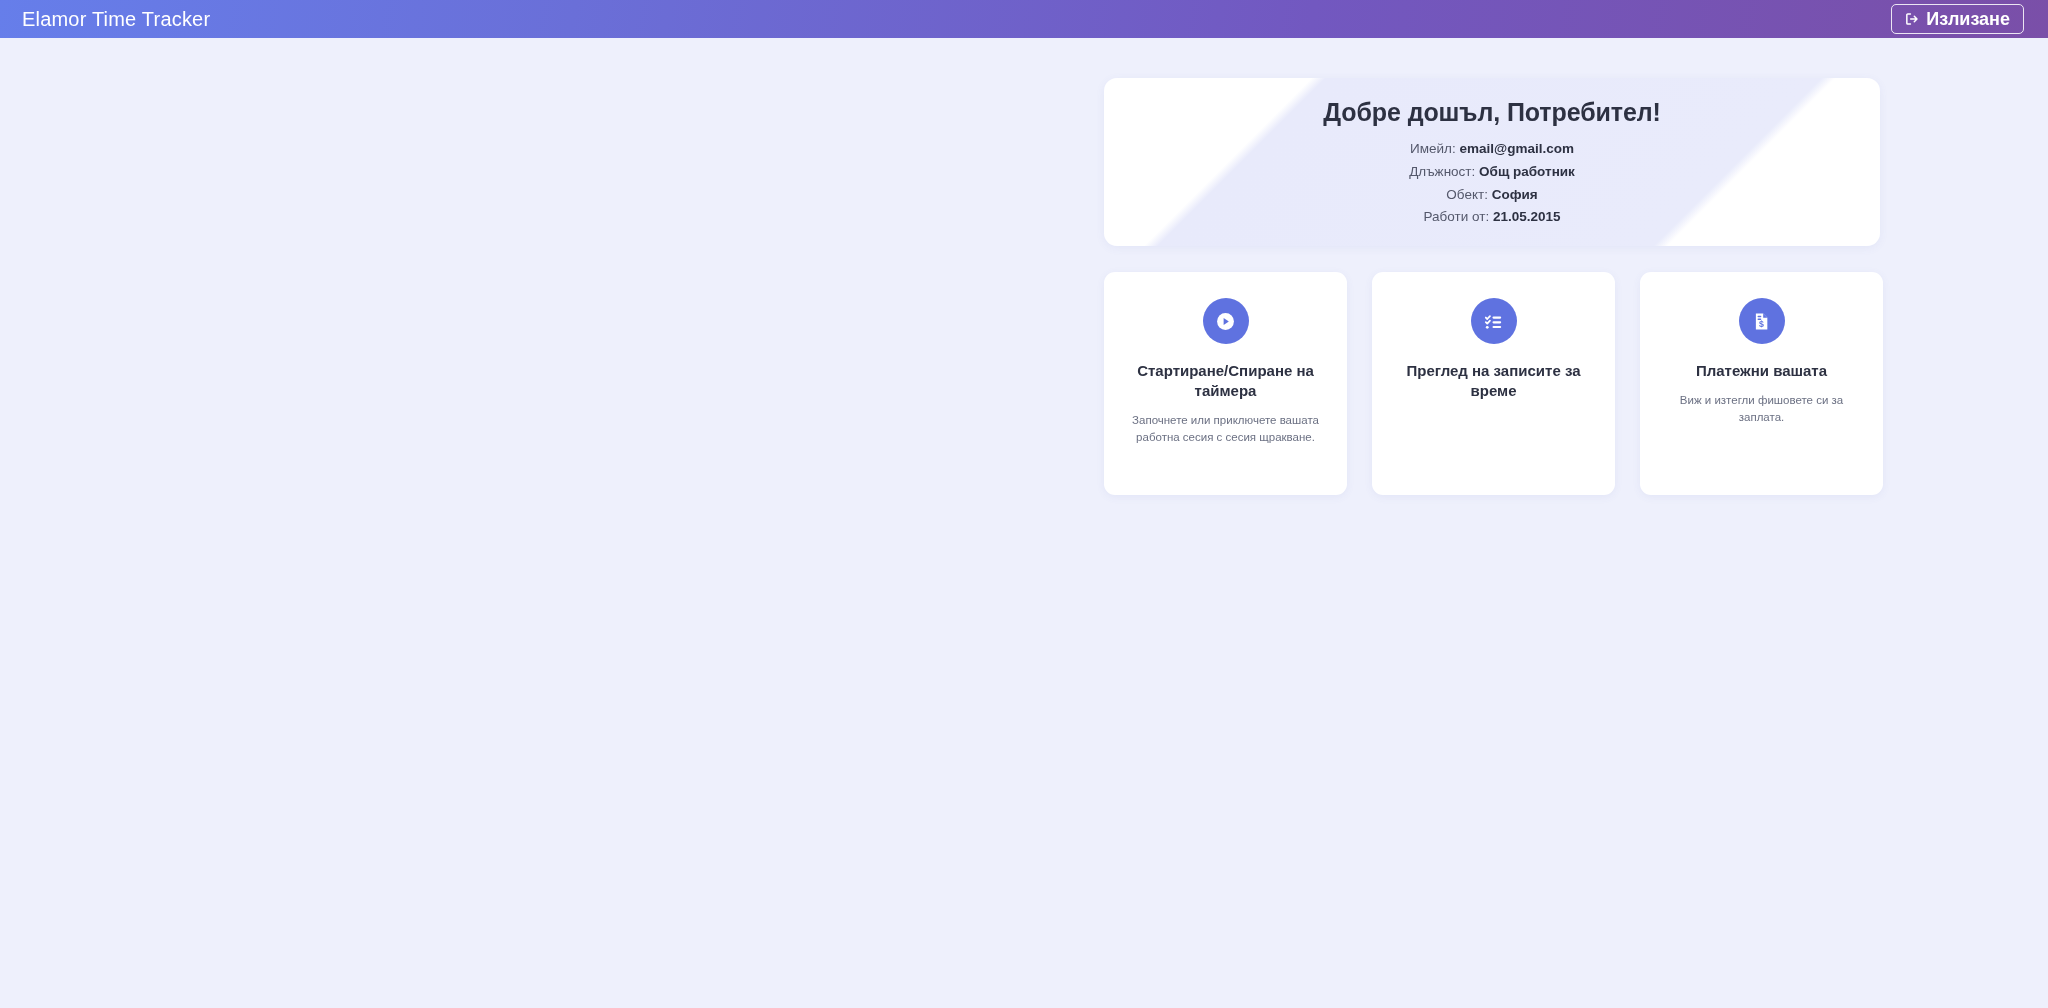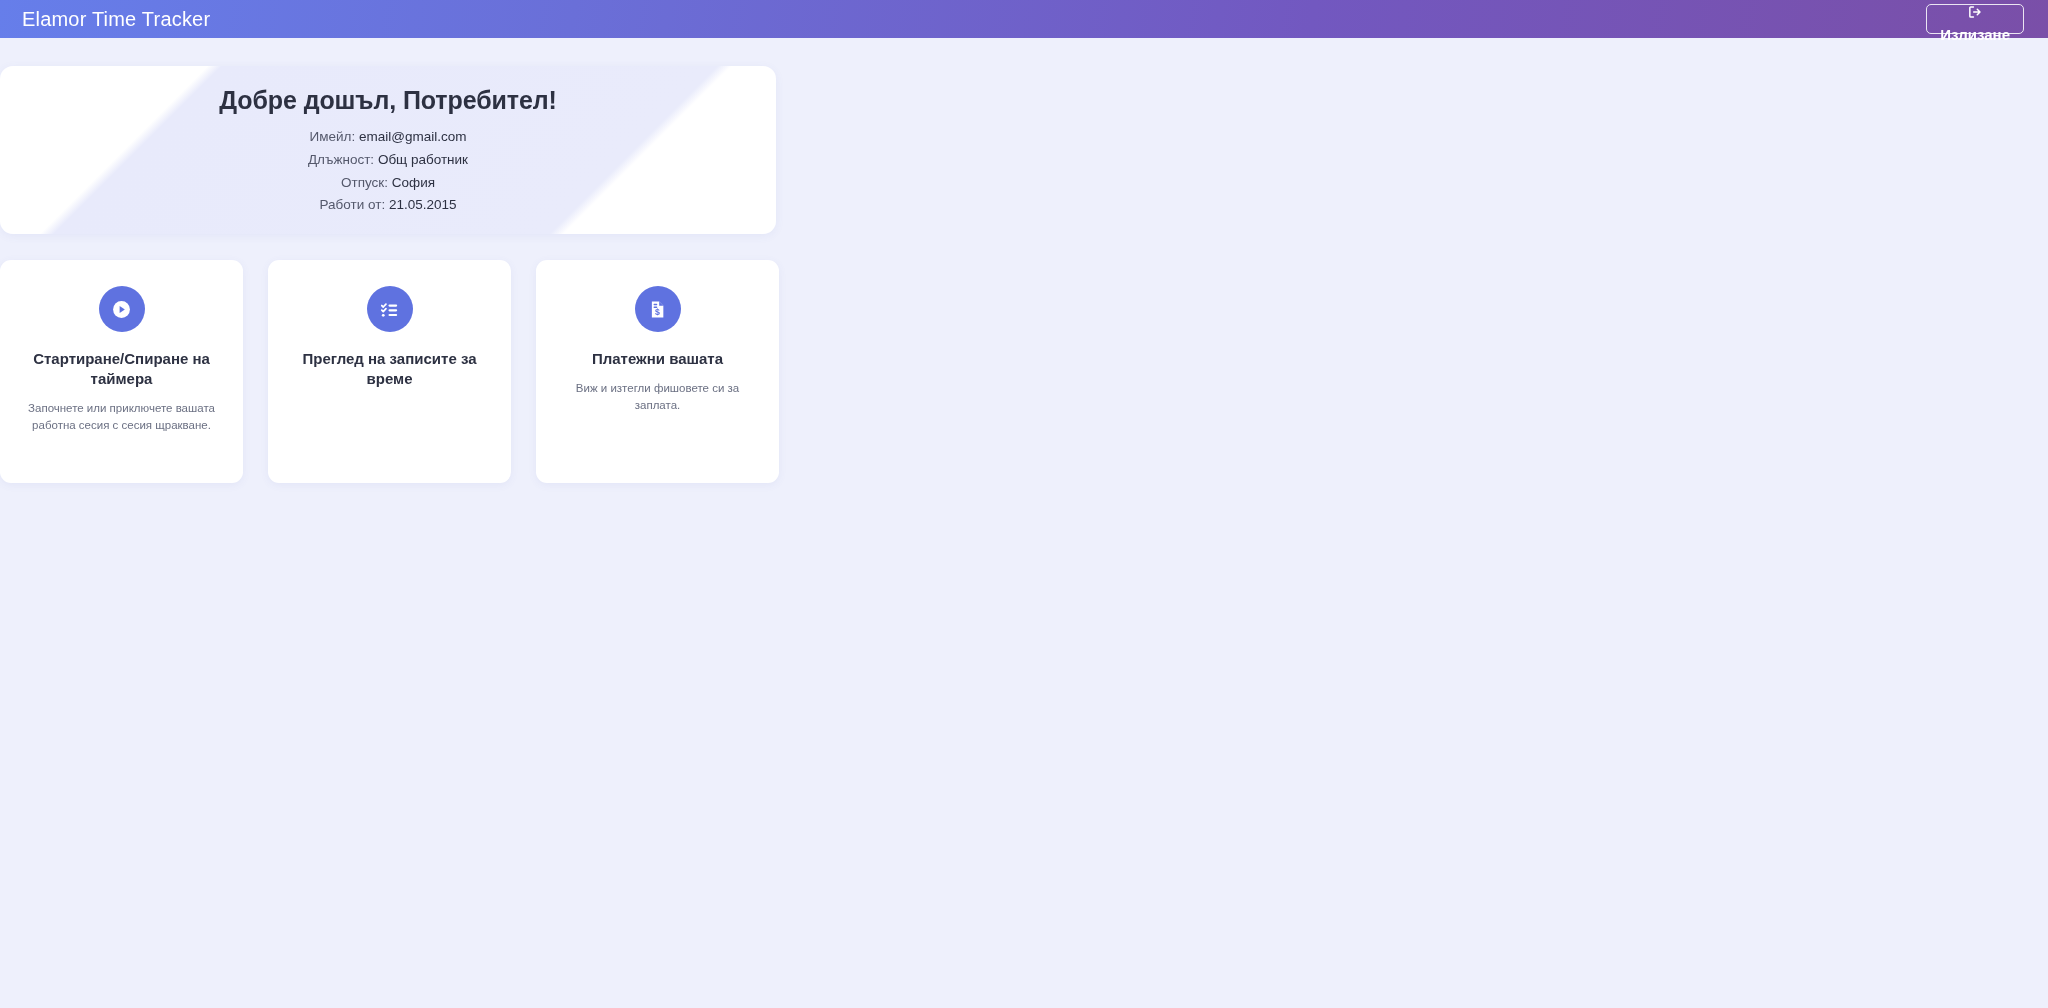--- a/index.html
+++ b/index.html
@@ -36,36 +36,35 @@
   .logout-button {
     display: flex;
     align-items: center;
     gap: 7px;
     height: 30px;
     padding: 0 13px;
     border: 1px solid rgba(255,255,255,0.85);
     border-radius: 5px;
     background: transparent;
     color: #ffffff;
-    font-size: 15px;
+    font-size: 18px;
     font-weight: 700;
     font-family: inherit;
     cursor: pointer;
     white-space: nowrap;
-    flex-direction: column;
   }
   .logout-button .icon-slot { display: flex; align-items: center; }
 
   
   .page {
     width: 1880px;
-    padding-top: 28px;
-    display: flex;
-    flex-direction: column;
-    align-items: flex-start;
+    padding-top: 40px;
+    display: flex;
+    flex-direction: column;
+    align-items: flex-end;
   }
 
   .content-column {
     width: 776px;
   }
 
   
   .welcome-card {
     position: relative;
     width: 776px;
@@ -102,21 +101,21 @@
     gap: 5px;
   }
 
   .profile-line {
     font-size: 13.5px;
     color: #54586b;
     line-height: 1.3;
     white-space: nowrap;
   }
   .profile-line .value {
-    font-weight: 400;
+    font-weight: 700;
     color: #2d3142;
   }
 
   
   .card-grid {
     margin-top: 26px;
     display: grid;
     grid-template-columns: repeat(3, 243px);
     gap: 11px 25px;
     justify-content: start;
@@ -190,21 +189,21 @@
       <div class="profile-lines">
         <div class="profile-line">
           <span>Имейл:</span>
           <span class="value">email@gmail.com</span>
         </div>
         <div class="profile-line">
           <span>Длъжност:</span>
           <span class="value">Общ работник</span>
         </div>
         <div class="profile-line">
-          <span>Отпуск:</span>
+          <span>Обект:</span>
           <span class="value">София</span>
         </div>
         <div class="profile-line">
           <span>Работи от:</span>
           <span class="value">21.05.2015</span>
         </div>
       </div>
     </div>
 
     <div class="card-grid">

